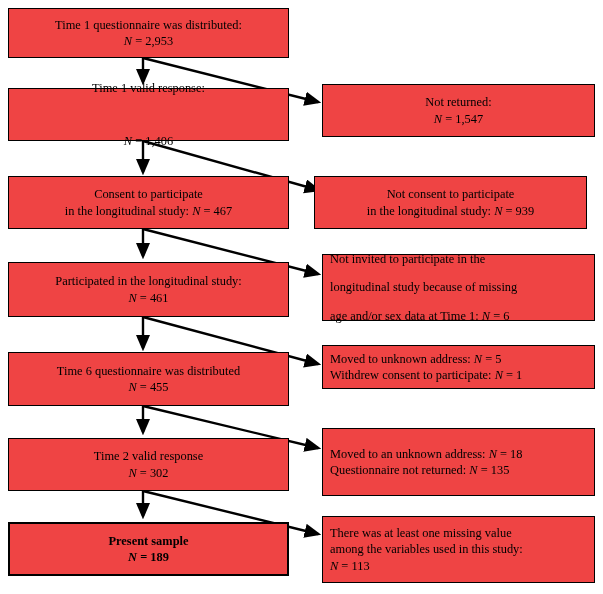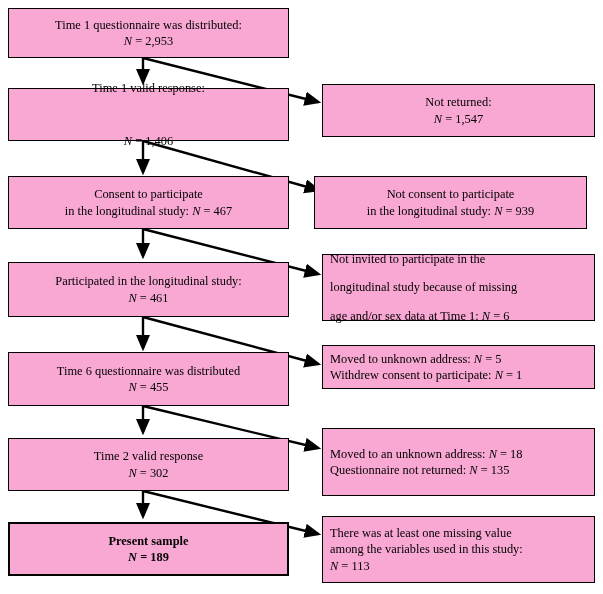--- a/index.html
+++ b/index.html
@@ -19,21 +19,21 @@
     position: absolute;
     left: 0;
     top: 0;
     width: 603px;
     height: 594px;
   }
   .node {
     position: absolute;
     box-sizing: border-box;
     border: 1.6px solid #000000;
-    background: #f9a8d4;
+    background: #ef4444;
     display: flex;
     flex-direction: column;
     align-items: center;
     justify-content: center;
     text-align: center;
     font-size: 12.4px;
     line-height: 1.32;
     padding: 2px 4px;
   }
   .node.left-align {

